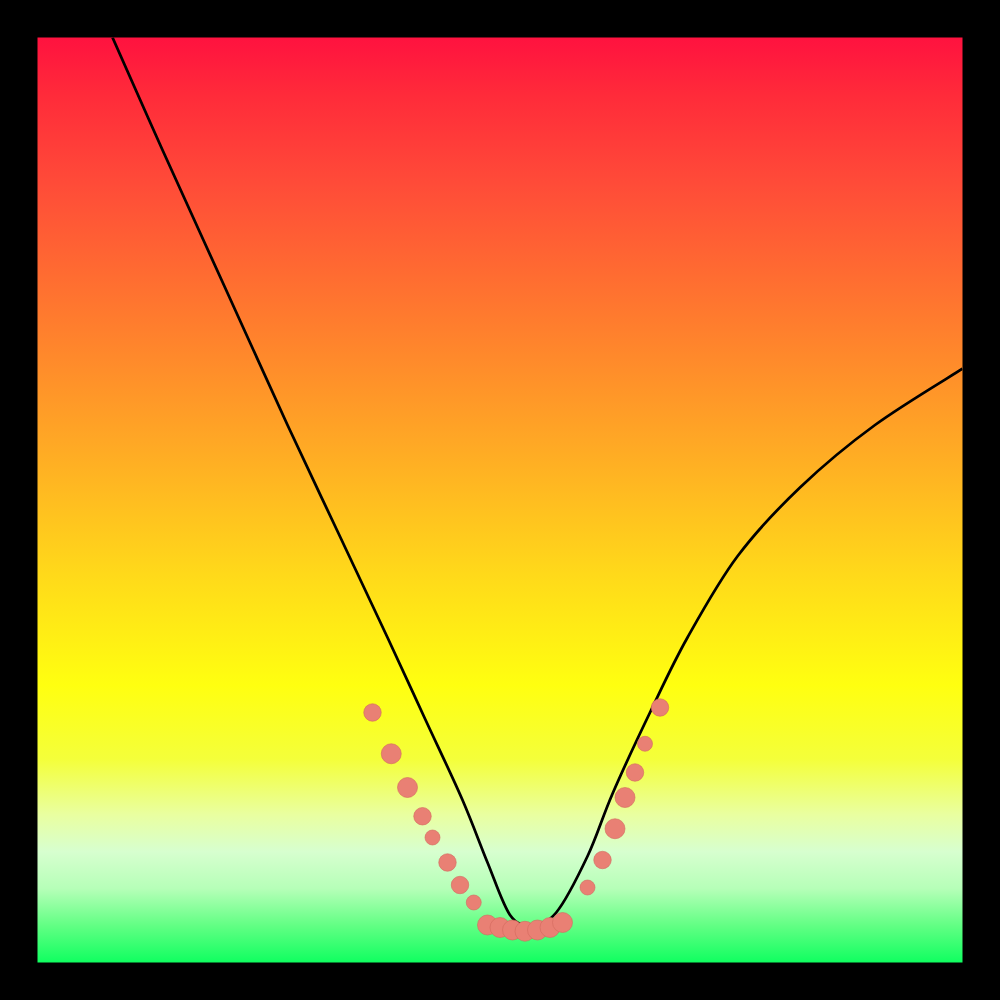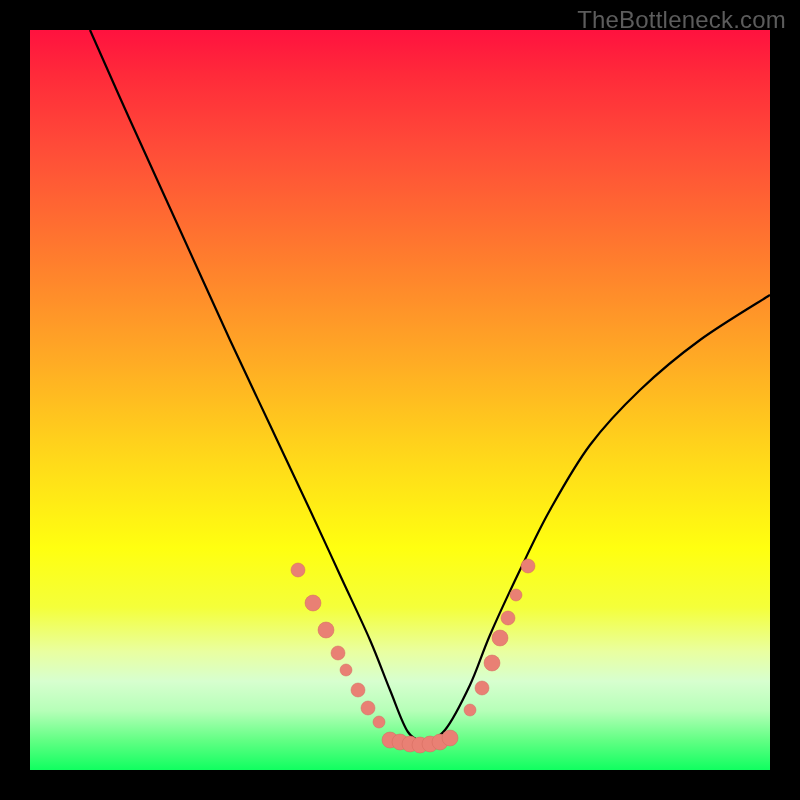--- a/index.html
+++ b/index.html
@@ -97,14 +97,13 @@
         <circle cx="440" cy="680" r="6" class="dot" fill="#e98074" stroke="#d46a5e"></circle>
         <circle cx="452" cy="658" r="7" class="dot" fill="#e98074" stroke="#d46a5e"></circle>
         <circle cx="462" cy="633" r="8" class="dot" fill="#e98074" stroke="#d46a5e"></circle>
         <circle cx="470" cy="608" r="8" class="dot" fill="#e98074" stroke="#d46a5e"></circle>
         <circle cx="478" cy="588" r="7" class="dot" fill="#e98074" stroke="#d46a5e"></circle>
         <circle cx="486" cy="565" r="6" class="dot" fill="#e98074" stroke="#d46a5e"></circle>
         <circle cx="498" cy="536" r="7" class="dot" fill="#e98074" stroke="#d46a5e"></circle>
       </g>
   </svg>
 
-  <div class="watermark">TheBottleneck.com</div>
 </div>
 
 </body></html>

